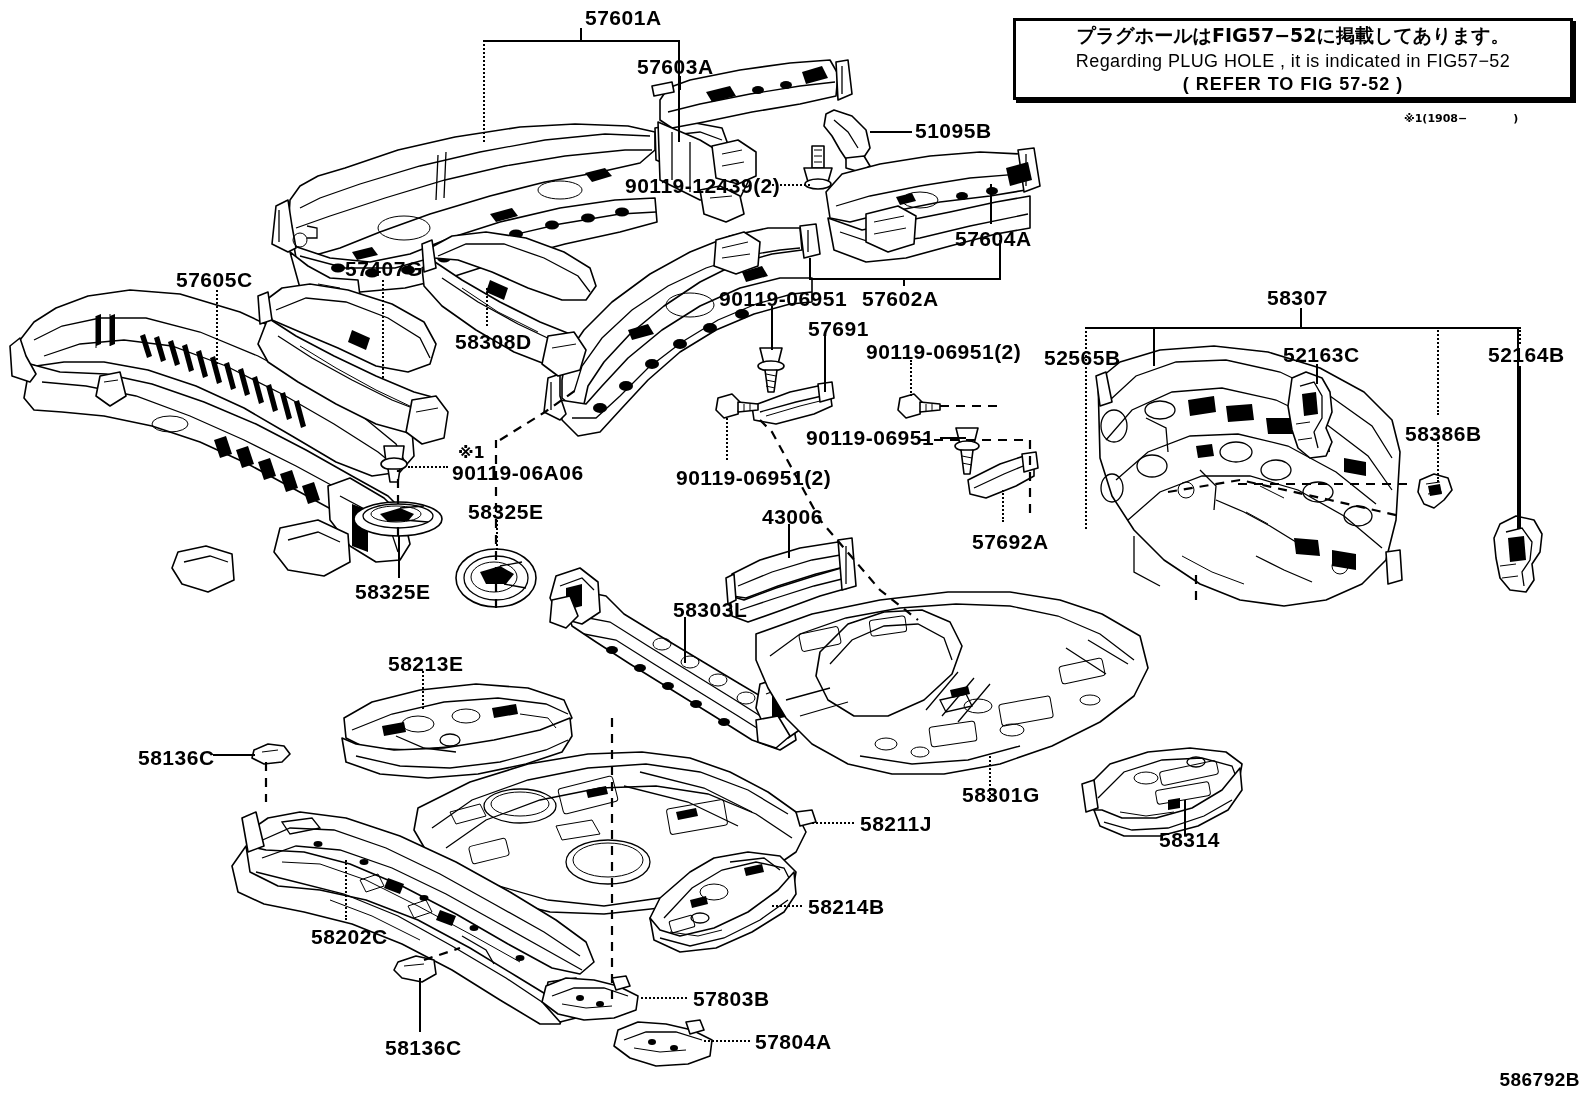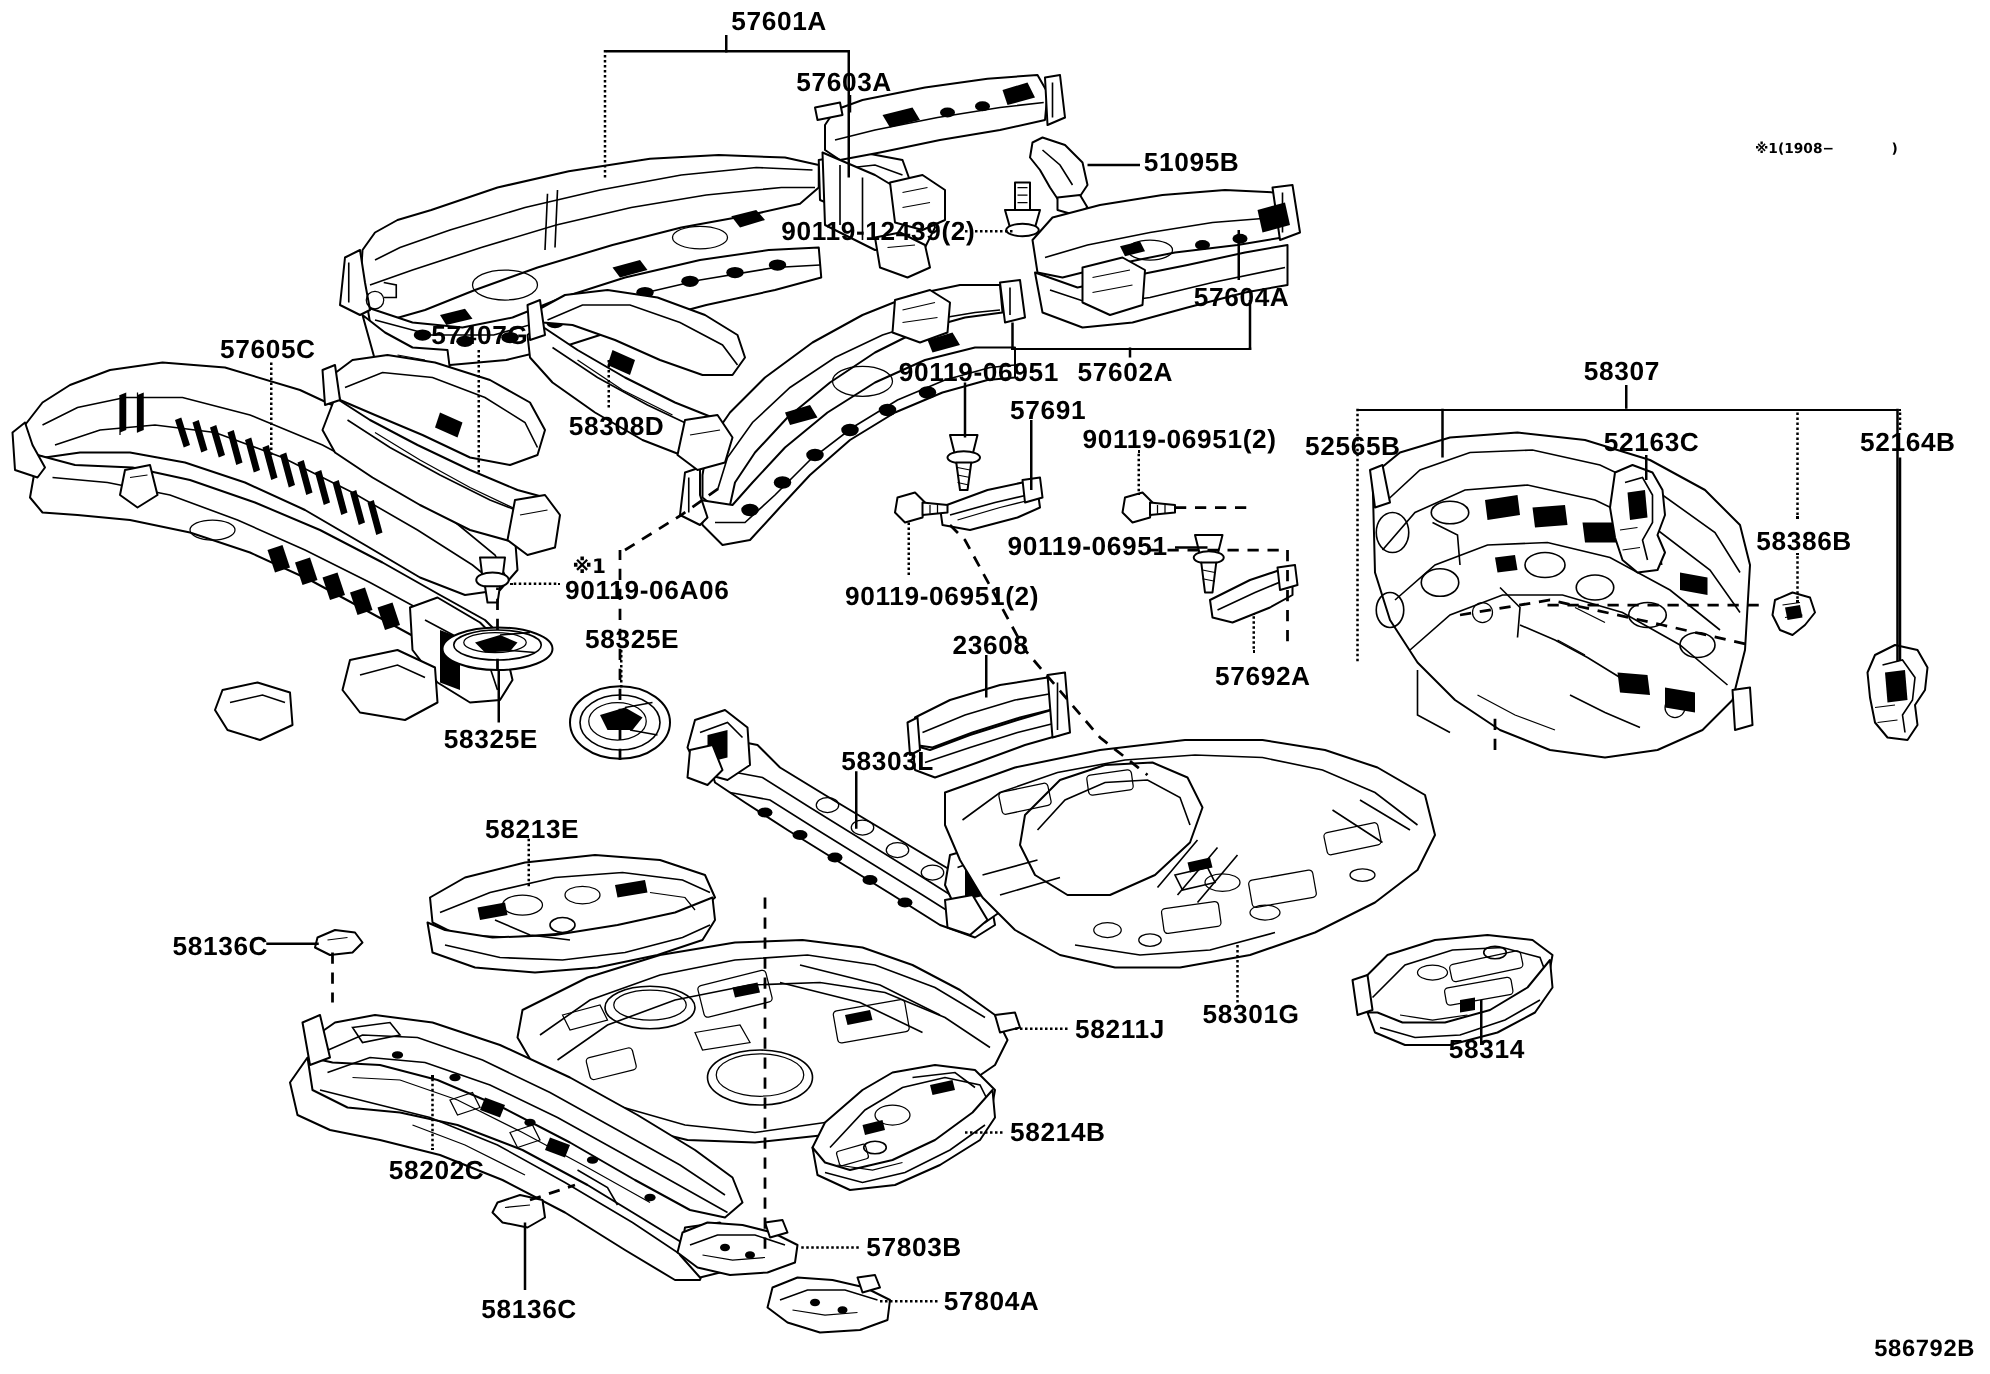--- a/index.html
+++ b/index.html
@@ -745,38 +745,43 @@
   <div class="lbl" style="left:806px; top:427px;">90119-06951</div>
   <div class="lbl" style="left:676px; top:467px;">90119-06951(2)</div>
   <div class="lbl" style="left:972px; top:531px;">57692A</div>
   <div class="lbl" style="left:176px; top:269px;">57605C</div>
   <div class="lbl" style="left:345px; top:258px;">57407G</div>
   <div class="lbl" style="left:455px; top:331px;">58308D</div>
   <div class="mark1" style="left:458px; top:443px;">※1</div>
   <div class="lbl" style="left:452px; top:462px;">90119-06A06</div>
   <div class="lbl" style="left:355px; top:581px;">58325E</div>
   <div class="lbl" style="left:468px; top:501px;">58325E</div>
-  <div class="lbl" style="left:762px; top:506px;">23608</div>
+  <div class="lbl" style="left:762px; top:506px;">43006</div>
   <div class="lbl" style="left:648px; top:599px;margin-left:25px;">58303L</div>
   <div class="lbl" style="left:388px; top:653px;">58213E</div>
   <div class="lbl" style="left:138px; top:747px;">58136C</div>
   <div class="lbl" style="left:311px; top:926px;">58202C</div>
   <div class="lbl" style="left:385px; top:1037px;">58136C</div>
   <div class="lbl" style="left:860px; top:813px;">58211J</div>
-  <div class="lbl" style="left:962px; top:801px;text-align:right;">58301G</div>
+  <div class="lbl" style="left:962px; top:784px;text-align:right;">58301G</div>
   <div class="lbl" style="left:808px; top:896px;">58214B</div>
   <div class="lbl" style="left:693px; top:988px;">57803B</div>
   <div class="lbl" style="left:755px; top:1031px;">57804A</div>
   <div class="lbl" style="left:1138px; top:829px;margin-left:21px;">58314</div>
   <div class="lbl" style="left:1267px; top:287px;">58307</div>
   <div class="lbl" style="left:1044px; top:347px;">52565B</div>
   <div class="lbl" style="left:1283px; top:344px;">52163C</div>
   <div class="lbl" style="left:1488px; top:344px;">52164B</div>
   <div class="lbl" style="left:1405px; top:423px;">58386B</div>
 
+  <div id="note-box">
+    <div class="nl">プラグホールはFIG57−52に掲載してあります。</div>
+    <div class="nl nl2">Regarding PLUG HOLE , it is indicated in FIG57−52</div>
+    <div class="nl nl3">(  REFER TO FIG 57-52  )</div>
+  </div>
 
   <div id="note-star">
     <span>※1</span><span>(1908−</span><span class="paren-gap"></span><span>)</span>
   </div>
 
   <div id="fig-id">586792B</div>
 
 </div>
 
 </body></html>

